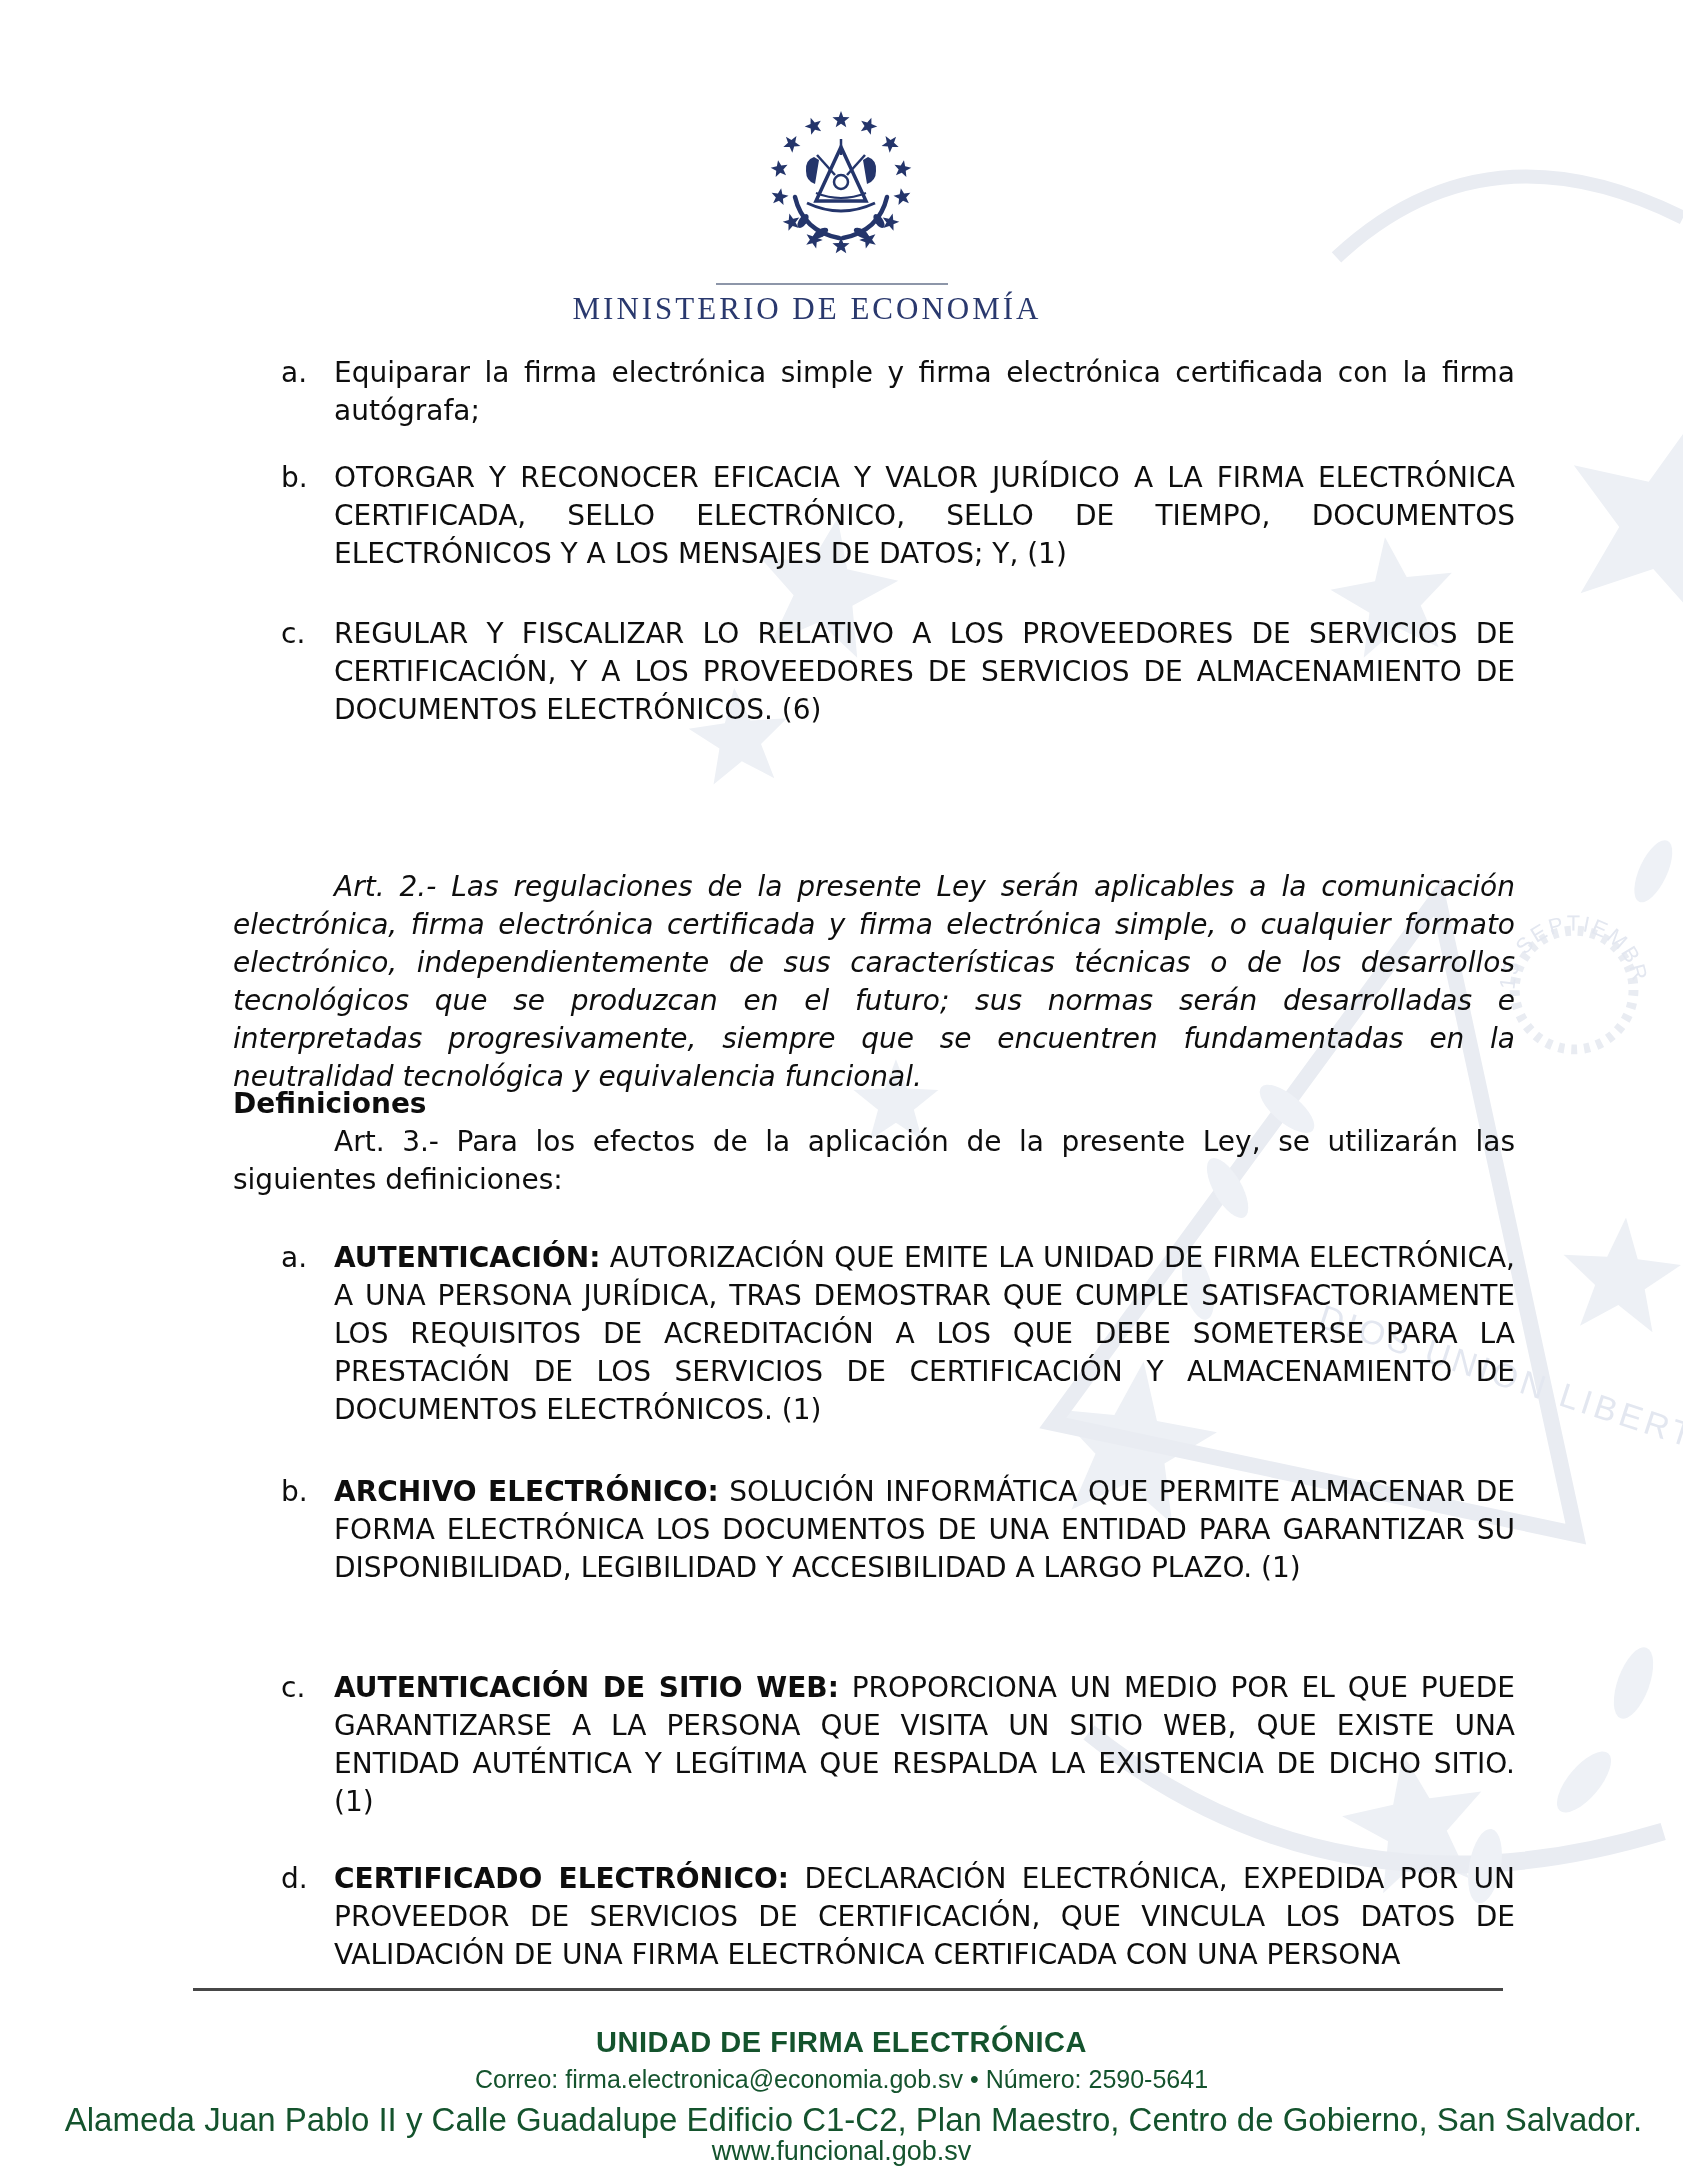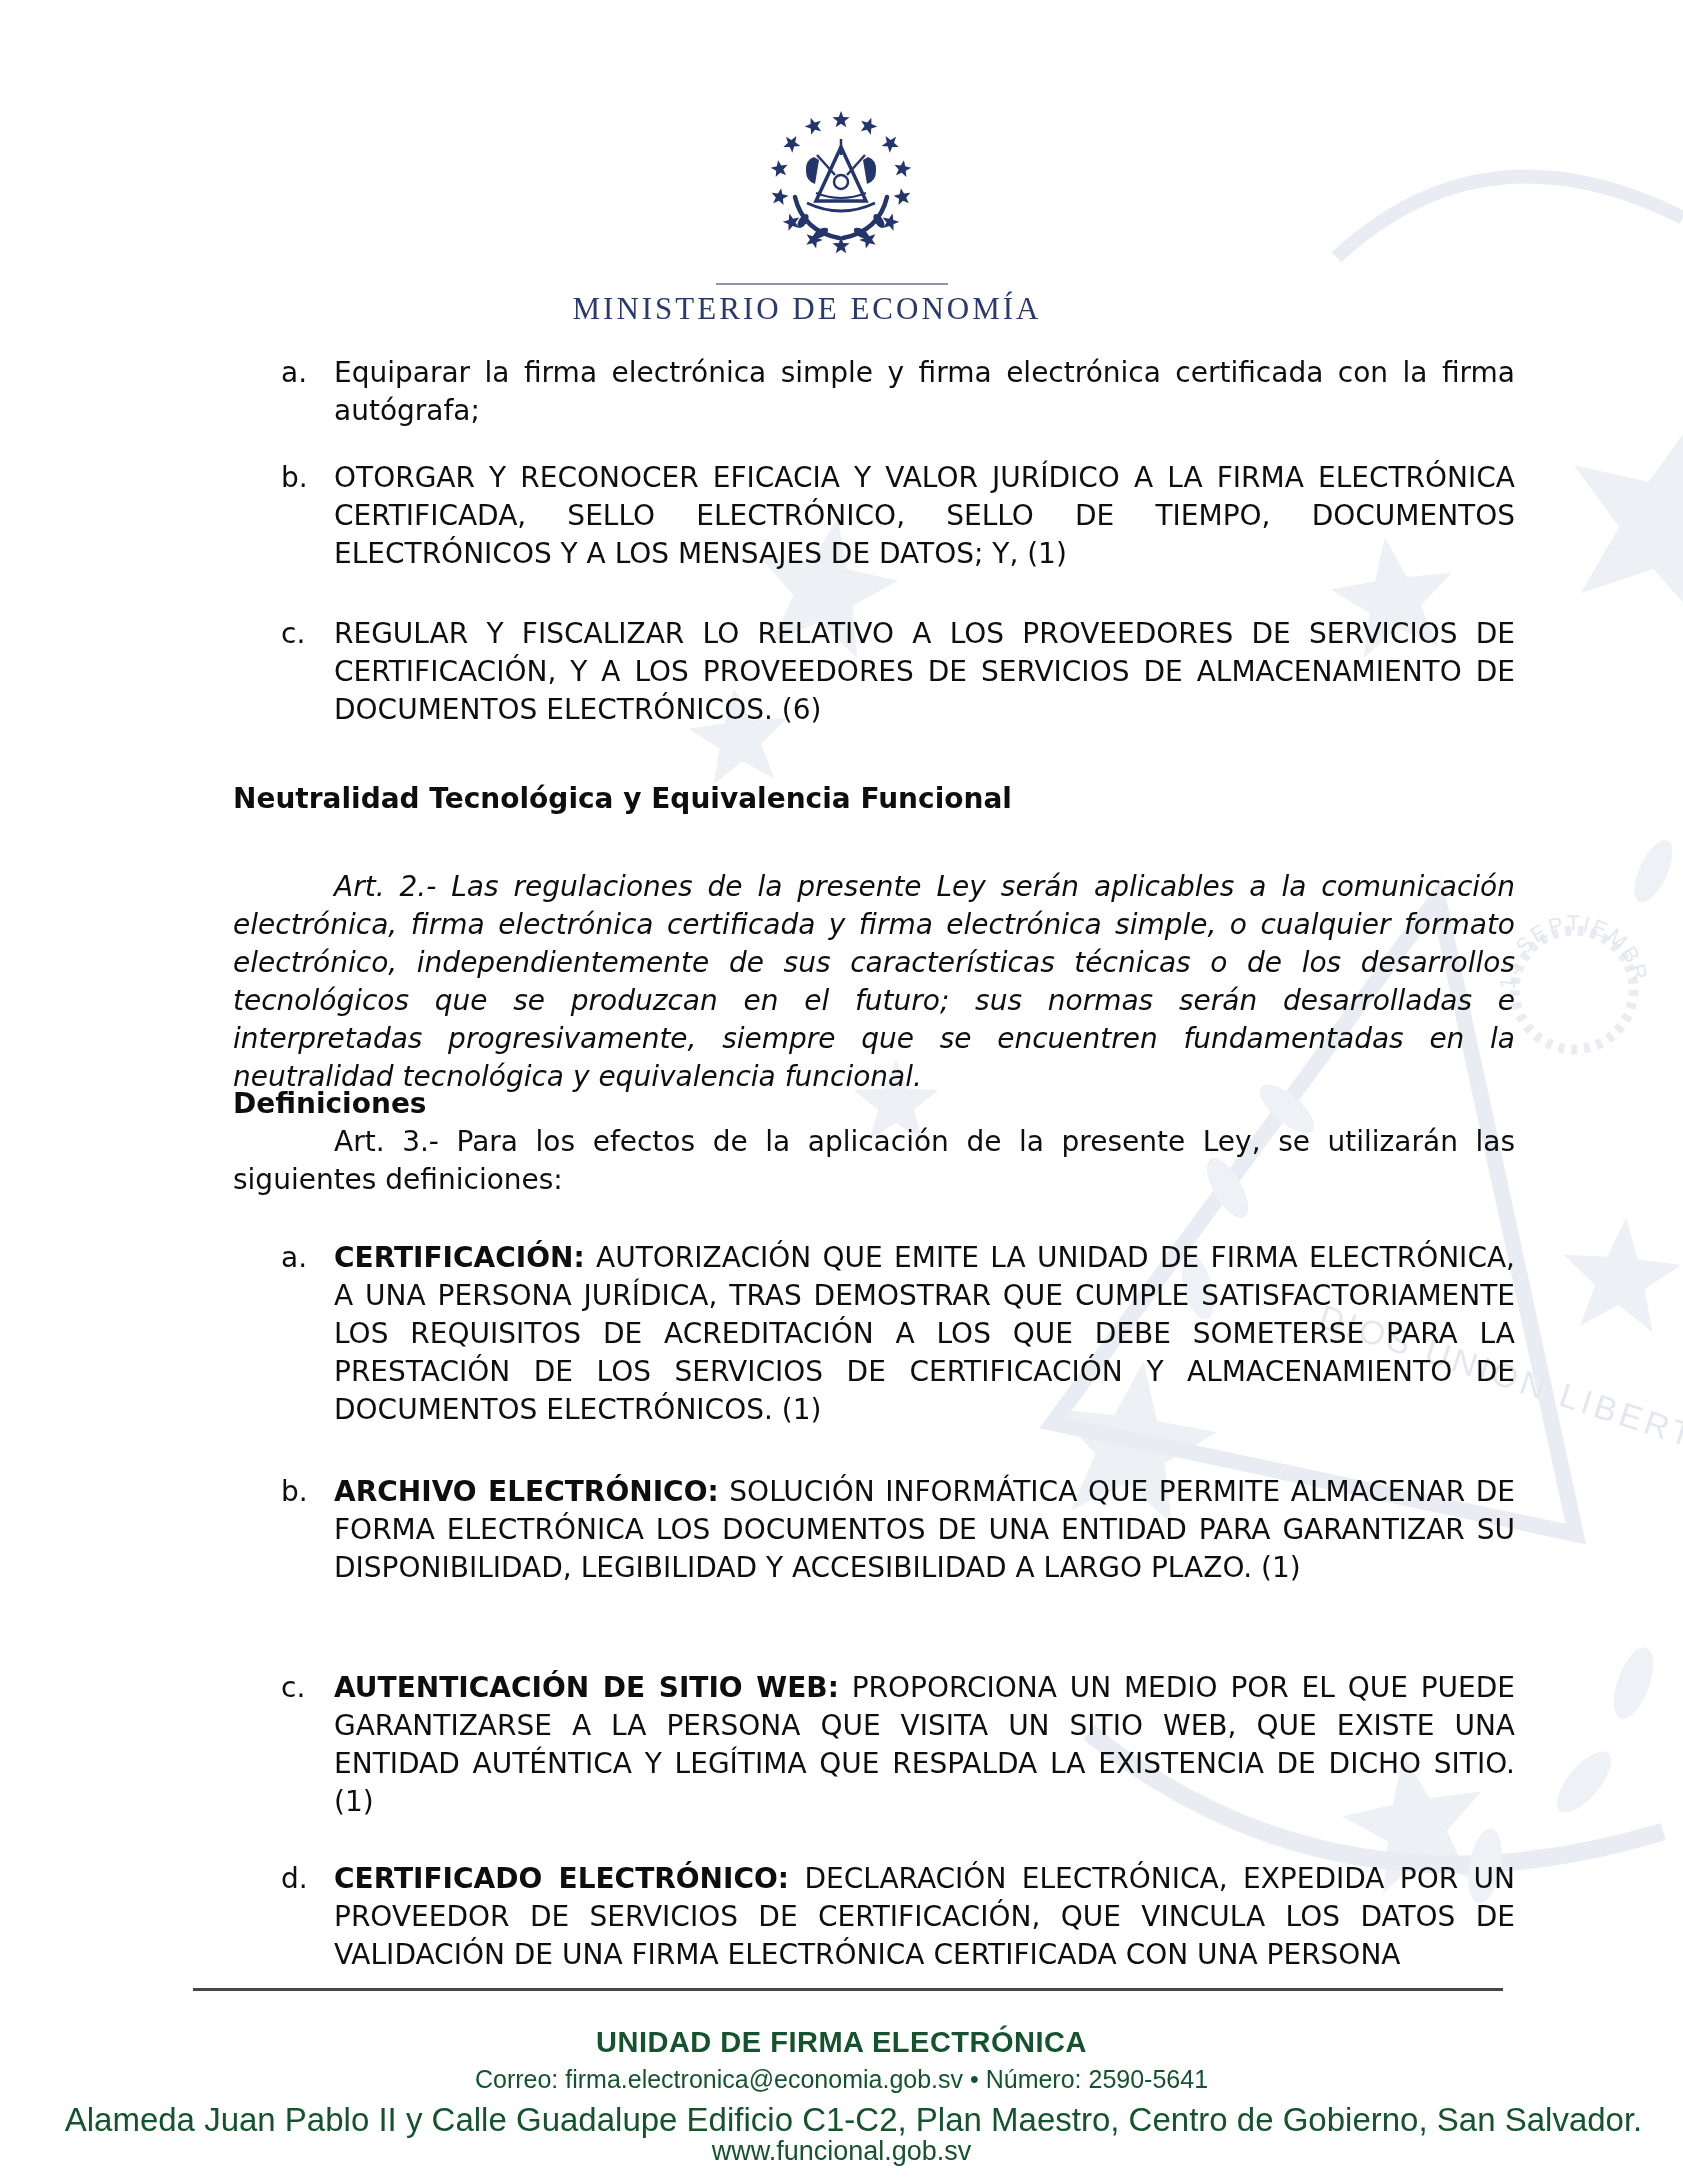--- a/index.html
+++ b/index.html
@@ -192,29 +192,28 @@
   <div class="block li obj-b">
     <span class="marker">b.</span>
     <span>OTORGAR Y RECONOCER EFICACIA Y VALOR JURÍDICO A LA FIRMA ELECTRÓNICA CERTIFICADA, SELLO ELECTRÓNICO, SELLO DE TIEMPO, DOCUMENTOS ELECTRÓNICOS Y A LOS MENSAJES DE DATOS; Y, (1)</span>
   </div>
 
   <div class="block li obj-c">
     <span class="marker">c.</span>
     <span>REGULAR Y FISCALIZAR LO RELATIVO A LOS PROVEEDORES DE SERVICIOS DE CERTIFICACIÓN, Y A LOS PROVEEDORES DE SERVICIOS DE ALMACENAMIENTO DE DOCUMENTOS ELECTRÓNICOS. (6)</span>
   </div>
 
-  <div class="block heading sec1-h">Neutralidad Tecnológica y Equivalencia Funcional</div>
   <div class="block indent sec1-p">Art. 2.- Las regulaciones de la presente Ley serán aplicables a la comunicación electrónica, firma electrónica certificada y firma electrónica simple, o cualquier formato electrónico, independientemente de sus características técnicas o de los desarrollos tecnológicos que se produzcan en el futuro; sus normas serán desarrolladas e interpretadas progresivamente, siempre que se encuentren fundamentadas en la neutralidad tecnológica y equivalencia funcional.</div>
 
   <div class="block heading sec2-h">Definiciones</div>
   <div class="block indent sec2-p">Art. 3.- Para los efectos de la aplicación de la presente Ley, se utilizarán las siguientes definiciones:</div>
 
   <div class="block li def-a">
     <span class="marker">a.</span>
-    <span class="term">CERTIFICACIÓN:</span>
+    <span class="term">AUTENTICACIÓN:</span>
     <span>AUTORIZACIÓN QUE EMITE LA UNIDAD DE FIRMA ELECTRÓNICA, A UNA PERSONA JURÍDICA, TRAS DEMOSTRAR QUE CUMPLE SATISFACTORIAMENTE LOS REQUISITOS DE ACREDITACIÓN A LOS QUE DEBE SOMETERSE PARA LA PRESTACIÓN DE LOS SERVICIOS DE CERTIFICACIÓN Y ALMACENAMIENTO DE DOCUMENTOS ELECTRÓNICOS. (1)</span>
   </div>
 
   <div class="block li def-b">
     <span class="marker">b.</span>
     <span class="term">ARCHIVO ELECTRÓNICO:</span>
     <span>SOLUCIÓN INFORMÁTICA QUE PERMITE ALMACENAR DE FORMA ELECTRÓNICA LOS DOCUMENTOS DE UNA ENTIDAD PARA GARANTIZAR SU DISPONIBILIDAD, LEGIBILIDAD Y ACCESIBILIDAD A LARGO PLAZO. (1)</span>
   </div>
 
   <div class="block li def-c">

